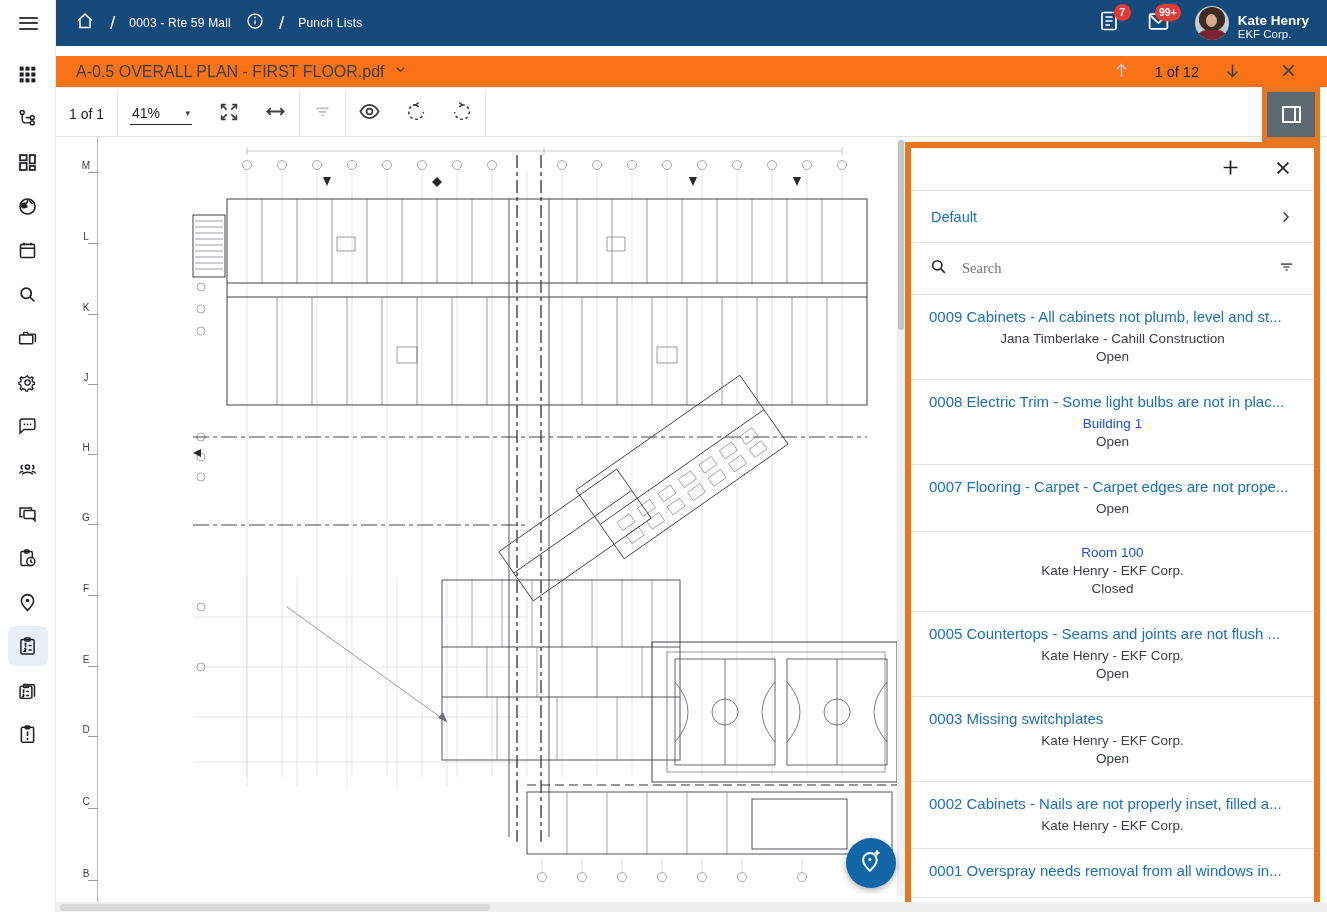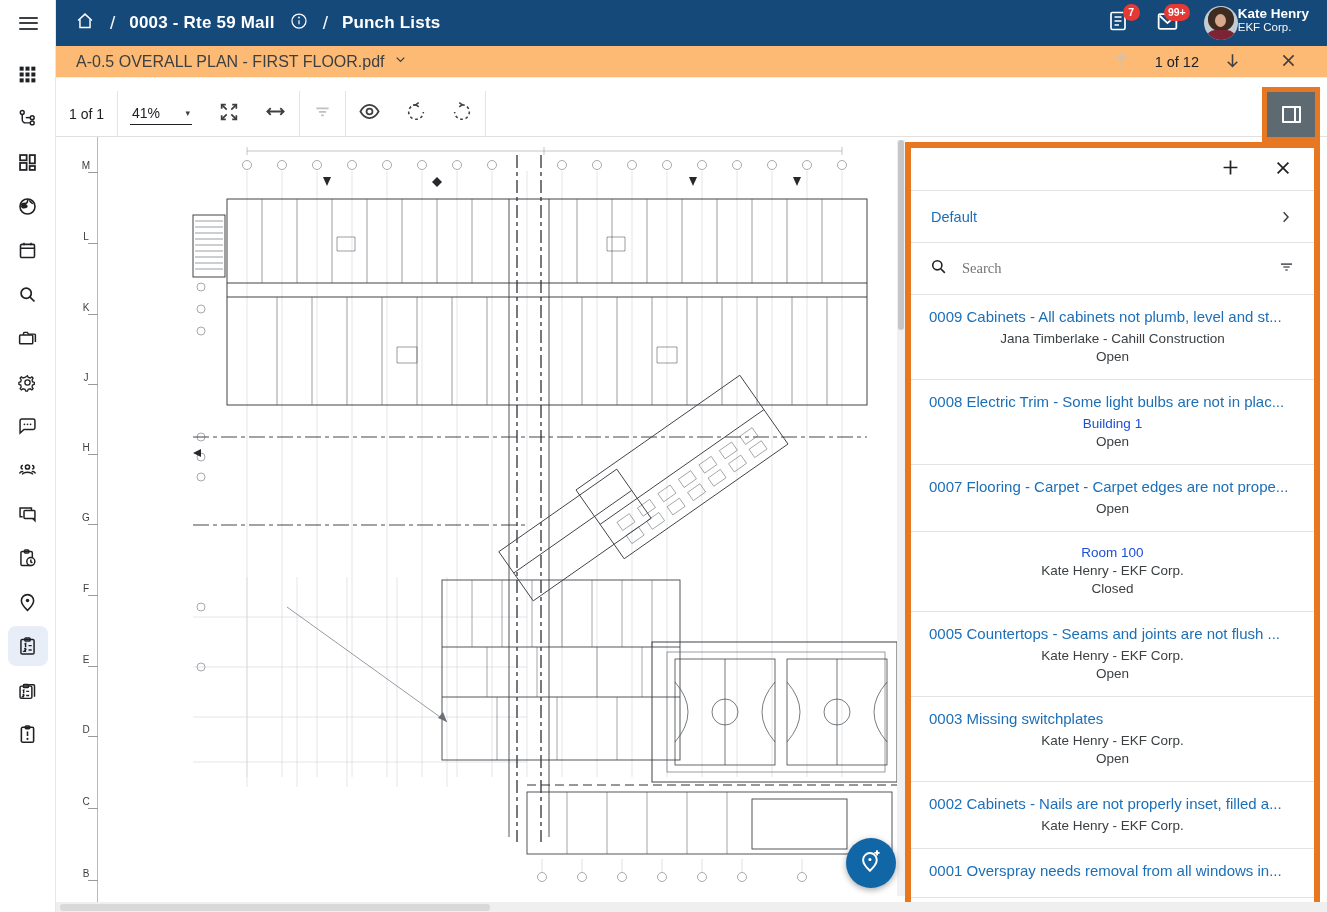--- a/index.html
+++ b/index.html
@@ -17,35 +17,35 @@
   .rail-icons { display:flex; flex-direction:column; align-items:center; padding-top:6px; }
   .rail-btn { width:40px; height:40px; margin:2px 0; display:flex; align-items:center; justify-content:center;
               border-radius:8px; cursor:pointer; }
   .rail-btn.active { background:#e7eef8; }
   .rail-btn svg { display:block; }
   
   .topbar { position:absolute; left:56px; top:0; right:0; height:46px; background:#15497A;
             display:flex; align-items:center; color:#fff; z-index:25; }
   .crumb-home { margin-left:18px; display:flex; align-items:center; cursor:pointer; }
   .slash { font-size:19px; font-weight:300; margin:0 14px; opacity:.95; }
-  .crumb-text { font-size:17px; font-weight:700; letter-spacing:.2px; cursor:pointer; }
+  .crumb-text { font-size:12px; font-weight:400; letter-spacing:.2px; cursor:pointer; }
   .info-btn { margin-left:14px; display:flex; align-items:center; cursor:pointer; }
   .topbar-right { margin-left:auto; display:flex; align-items:center; gap:10px; padding-right:18px; }
   .tb-iconwrap { position:relative; width:40px; height:40px; display:flex; align-items:center; justify-content:center; cursor:pointer; }
   .badge { position:absolute; top:1px; right:-2px; background:#E53935; color:#fff; font-size:10.5px; font-weight:700;
            border-radius:9px; min-width:17px; height:17px; line-height:17px; text-align:center; padding:0 4px; }
-  .userchip { display:flex; align-items:flex-start; cursor:pointer; margin-left:6px; }
+  .userchip { display:flex; align-items:flex-end; gap:9px; cursor:pointer; margin-left:6px; }
   .avatar { position:relative; width:34px; height:34px; border-radius:50%; background:#c3ccd3; overflow:hidden; }
   .avatar .hair { position:absolute; top:1px; left:4px; right:4px; height:24px; border-radius:50% 50% 46% 46%; background:#3e2b22; }
   .avatar .face { position:absolute; top:8px; left:11.5px; width:11px; height:13px; border-radius:50%; background:#d8a98c; }
   .avatar .body { position:absolute; bottom:-3px; left:2px; right:2px; height:13px; border-radius:9px 9px 0 0; background:#7d2434; }
   .user-name { font-size:13.5px; font-weight:700; line-height:15px; }
   .user-co { font-size:11.5px; font-weight:400; opacity:.95; }
   
-  .doc-header { position:absolute; left:56px; top:46px; right:0; height:32px; background:#fdba74;
+  .doc-header { position:absolute; left:56px; top:56px; right:0; height:32px; background:#f97316;
                 display:flex; align-items:center; border-bottom:1px solid #efefef; z-index:20; }
   .doc-title { margin-left:20px; font-size:16px; color:#3c4043; display:flex; align-items:center; gap:8px; cursor:pointer; }
   .doc-right { margin-left:auto; display:flex; align-items:center; gap:20px; padding-right:26px; }
   .pg-count { font-size:14.5px; color:#202124; }
   .icon-btn { background:none; border:none; padding:4px; display:flex; align-items:center; justify-content:center; cursor:pointer; }
   
   .toolbar { position:absolute; left:56px; top:91px; right:0; height:46px; background:#fff;
              border-bottom:1px solid #e0e0e0; display:flex; align-items:center; z-index:20; }
   .tb-div { width:1px; height:45px; background:#e4e4e4; }
   .sheet-count { font-size:14px; padding:0 13px; color:#202124; }

